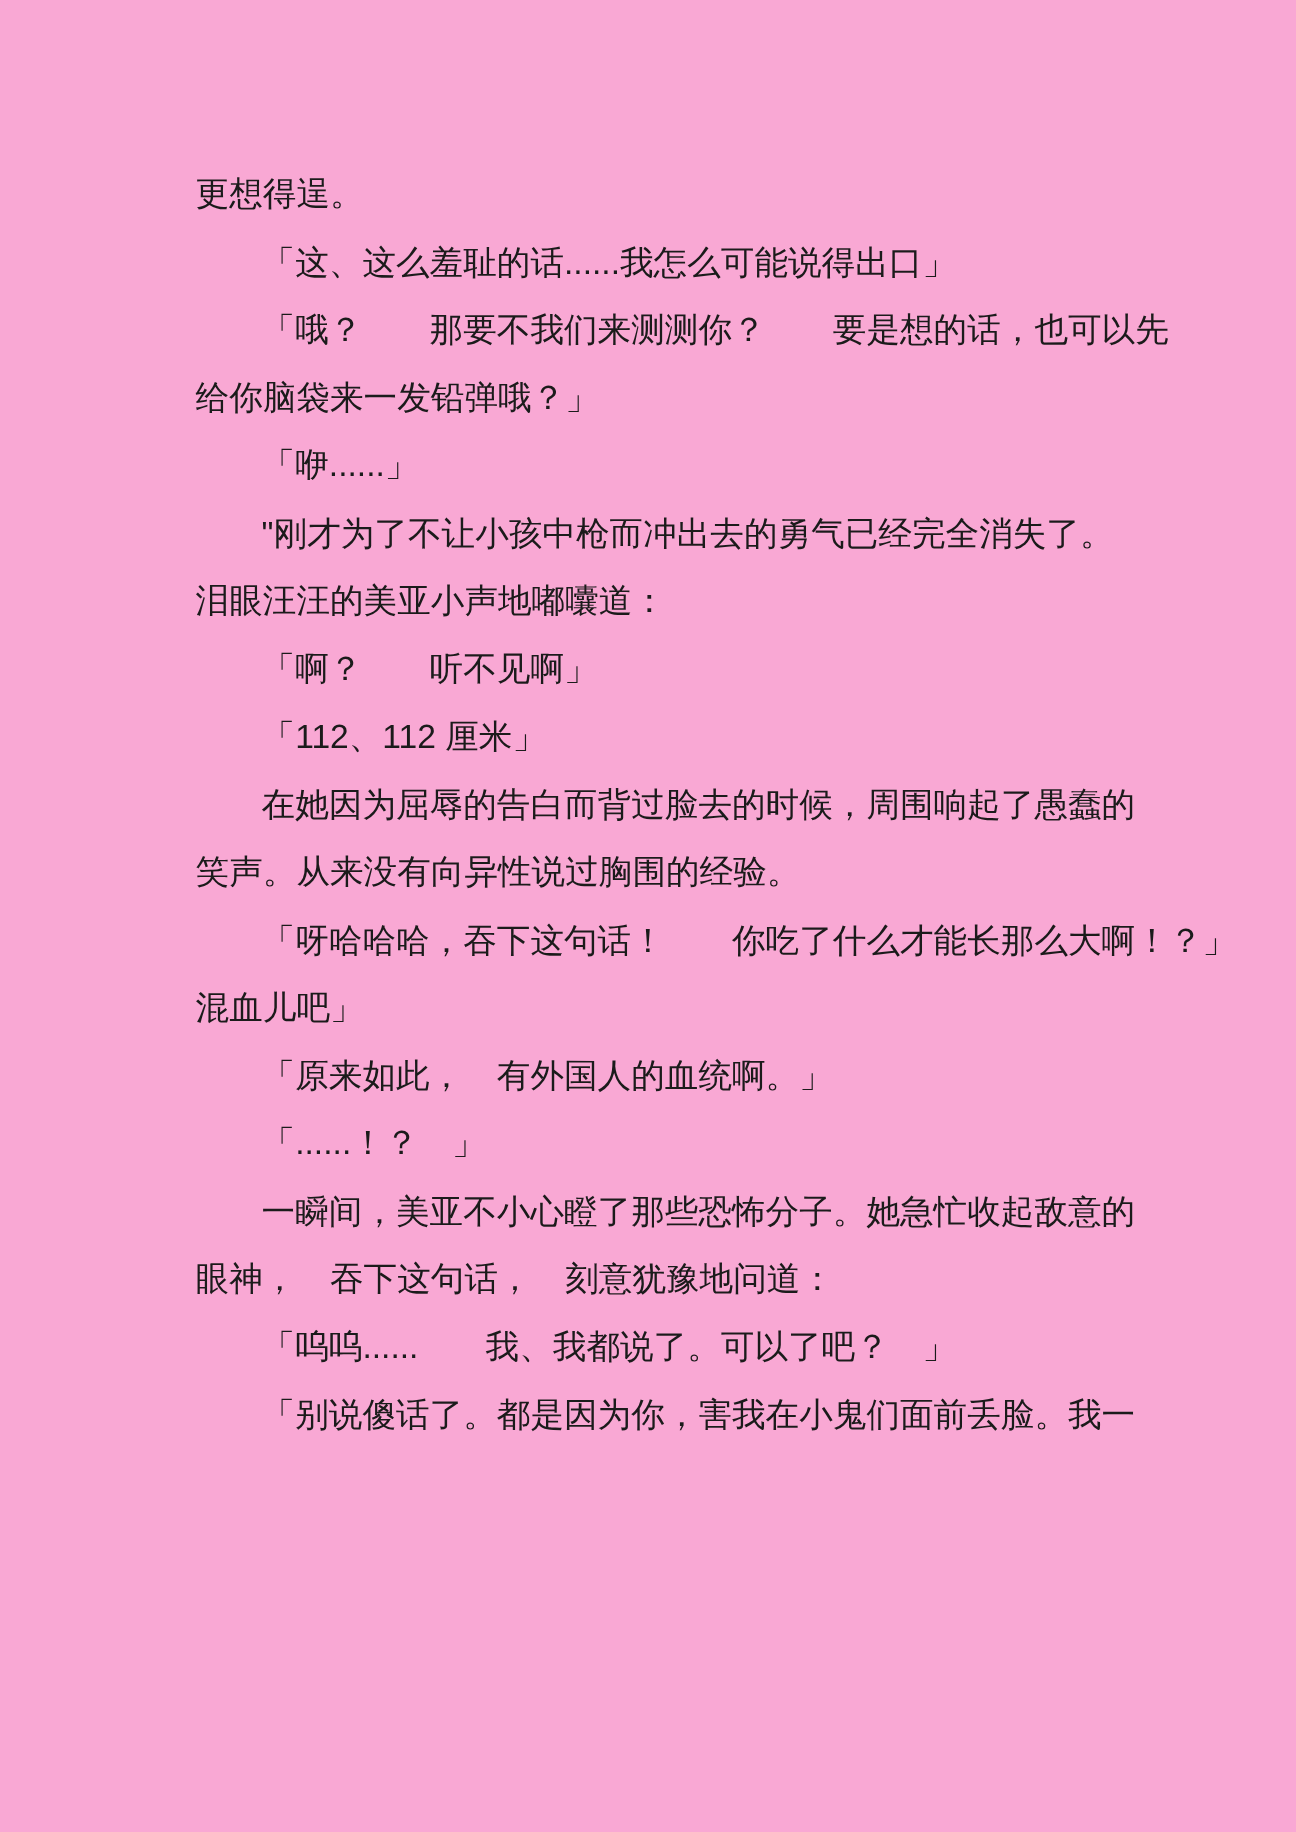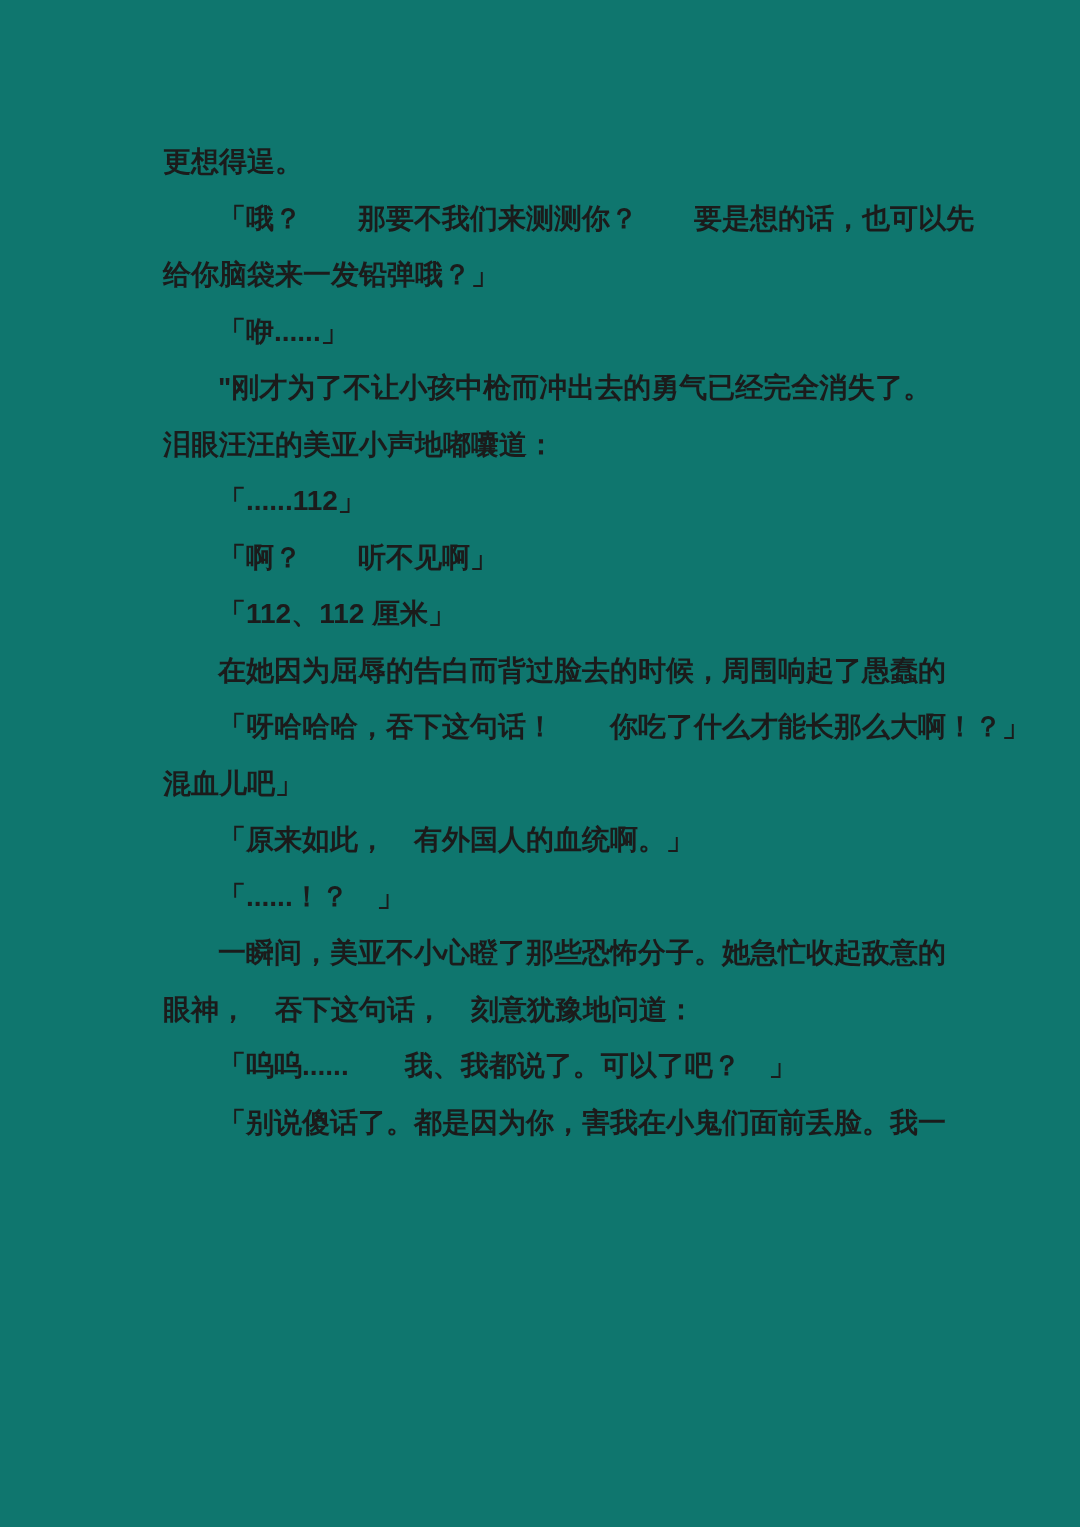--- a/index.html
+++ b/index.html
@@ -4,24 +4,23 @@
 <style>
   html, body {
     margin: 0;
     padding: 0;
     background: #ffffff;
   }
   .page {
     position: relative;
     width: 1080px;
     height: 1527px;
-    background: #0f766e;
+    background: #f9a8d4;
     overflow: hidden;
     font-family: "Liberation Sans", sans-serif;
-    font-weight: bold;
   }
   .text-column {
     position: absolute;
     top: 134px;
     left: 163px;
     width: 780px;
   }
   .line {
     height: 56.5px;
     line-height: 56.5px;
@@ -33,29 +32,30 @@
   .indent {
     padding-left: 55px;
   }
 </style>
 </head>
 <body>
 
 <div class="page">
   <div class="text-column">
     <div class="line">更想得逞。</div>
+    <div class="line indent">「这、这么羞耻的话......我怎么可能说得出口」</div>
     <div class="line indent">「哦？　　那要不我们来测测你？　　要是想的话，也可以先</div>
     <div class="line">给你脑袋来一发铅弹哦？」</div>
     <div class="line indent">「咿......」</div>
     <div class="line indent">"刚才为了不让小孩中枪而冲出去的勇气已经完全消失了。</div>
     <div class="line">泪眼汪汪的美亚小声地嘟囔道：</div>
-    <div class="line indent">「......112」</div>
     <div class="line indent">「啊？　　听不见啊」</div>
     <div class="line indent">「112、112 厘米」</div>
     <div class="line indent">在她因为屈辱的告白而背过脸去的时候，周围响起了愚蠢的</div>
+    <div class="line">笑声。从来没有向异性说过胸围的经验。</div>
     <div class="line indent">「呀哈哈哈，吞下这句话！　　你吃了什么才能长那么大啊！？」</div>
     <div class="line">混血儿吧」</div>
     <div class="line indent">「原来如此，　有外国人的血统啊。」</div>
     <div class="line indent">「......！？　」</div>
     <div class="line indent">一瞬间，美亚不小心瞪了那些恐怖分子。她急忙收起敌意的</div>
     <div class="line">眼神，　吞下这句话，　刻意犹豫地问道：</div>
     <div class="line indent">「呜呜......　　我、我都说了。可以了吧？　」</div>
     <div class="line indent">「别说傻话了。都是因为你，害我在小鬼们面前丢脸。我一</div>
   </div>
 </div>

